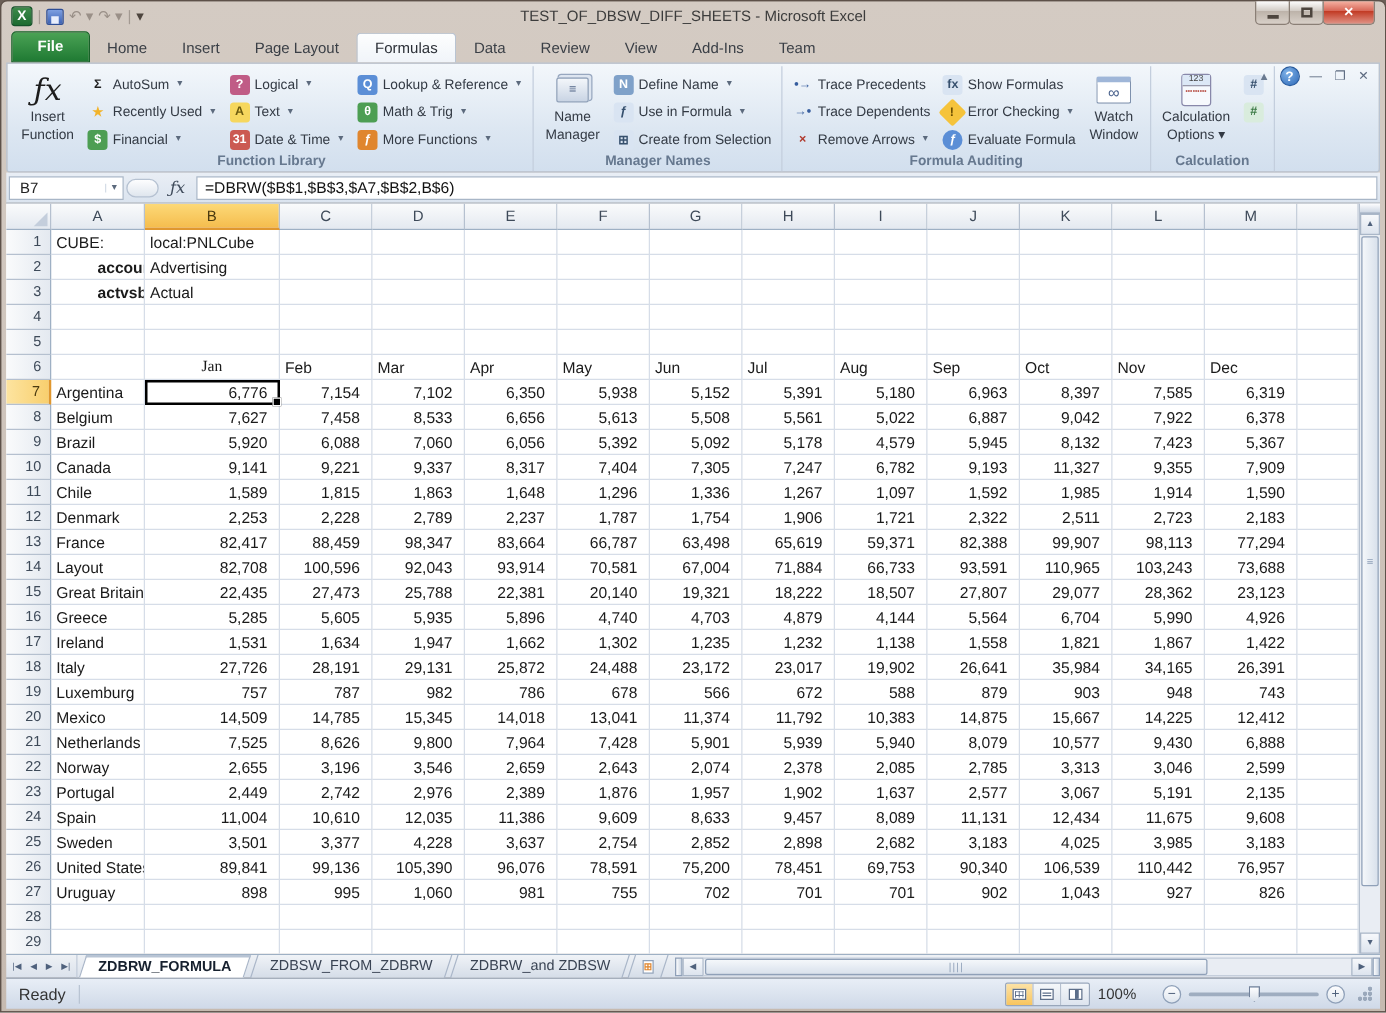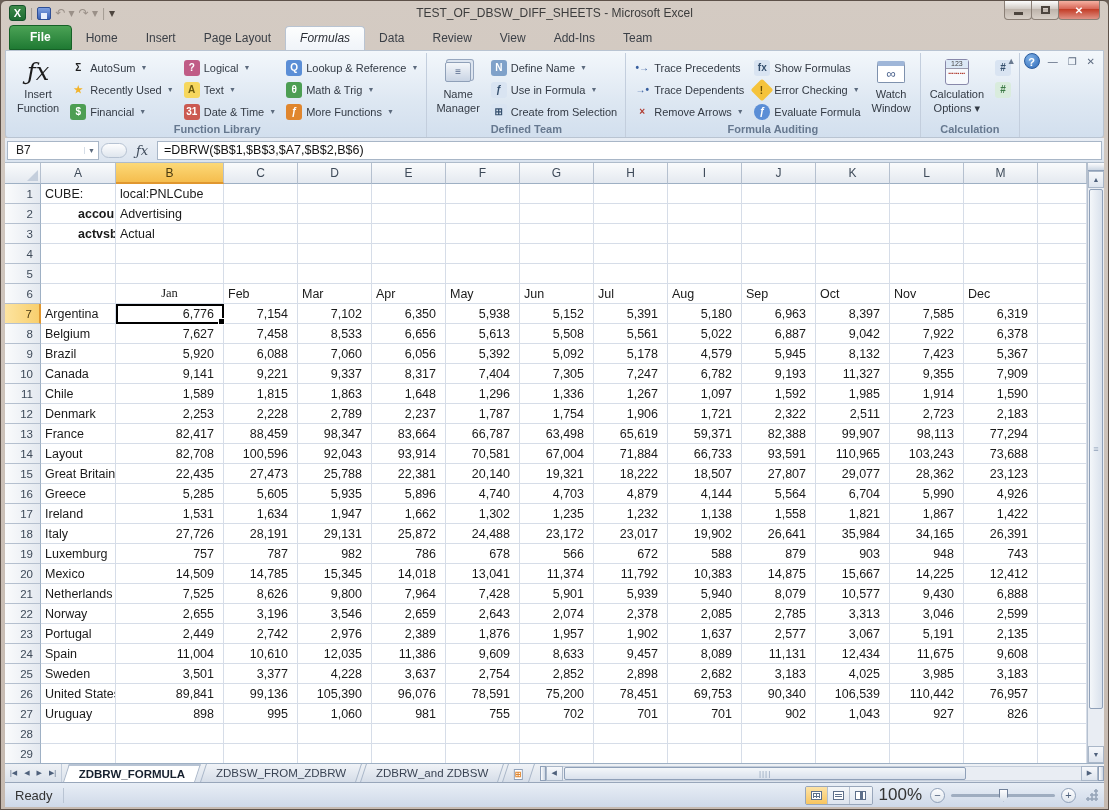--- a/index.html
+++ b/index.html
@@ -24,21 +24,21 @@
   .wbtn { width:28px; height:19px; border:1px solid #8a7f76; border-top:none; background:linear-gradient(#fdfdfd,#cfc8c1 45%,#bdb3aa 45%,#d8d0c8);
     border-radius:0 0 4px 4px; display:flex; align-items:center; justify-content:center; font-size:10px; color:#4d453e; margin-left:-1px; }
   .wbtn.close { width:42px; background:linear-gradient(#f5b1a2,#d66353 45%,#c23b25 45%,#e09285); color:#fff; font-weight:bold; }
   .wbtn .minbar { width:9px; height:3px; background:#4d453e; margin-top:6px; }
   .wbtn .restore-box { width:9px; height:8px; border:2px solid #4d453e; background:transparent; }
 
   
   .ribbon-tabs { height:25px; display:flex; align-items:flex-end; padding-left:4px; position:relative; }
   .rtab { padding:4px 14px 5px; font-size:12px; color:#3a3f46; border-radius:4px 4px 0 0; cursor:default; }
   .rtab.file { background:linear-gradient(#4ba255,#1f7a33); color:#fff; border:1px solid #166127; padding:4px 20px 5px; font-weight:bold; }
-  .rtab.active { background:linear-gradient(#fdfefe,#f0f4f9); border:1px solid #b9c4d2; border-bottom:none; color:#2b2f36;font-style:italic; }
+  .rtab.active { background:linear-gradient(#fdfefe,#f0f4f9); border:1px solid #b9c4d2; border-bottom:none; color:#2b2f36; }
 
   
   .ribbon { height:88px; background:linear-gradient(#f3f7fb,#dde7f2 60%,#d2dfee); border:1px solid #b9c4d2;
     border-radius:0 0 3px 3px; display:flex; position:relative; padding:2px 0 0 2px; }
   .rgroup { display:flex; flex-direction:column; border-right:1px solid #c3cedd; padding:2px 4px 0; }
   .rgroup-content { flex:1; display:flex; align-items:stretch; gap:2px; }
   .rgroup-label { height:15px; text-align:center; font-size:11px; color:#66788f; line-height:14px;font-weight:bold; }
   .bigbtn { display:flex; flex-direction:column; align-items:center; justify-content:flex-start; padding:3px 5px 1px; border-radius:3px; }
   .bigbtn .blabel { font-size:11px; color:#333a44; text-align:center; line-height:12px; margin-top:2px; }
   .bigico { width:28px; height:28px; display:flex; align-items:center; justify-content:center; }
@@ -130,21 +130,21 @@
   .sb-right { margin-left:auto; display:flex; align-items:center; gap:6px; }
   .viewbtns { display:flex; border:1px solid #98a6ba; border-radius:2px; overflow:hidden; }
   .vbtn { width:22px; height:17px; background:linear-gradient(#f4f7fa,#dde4ee); display:flex; align-items:center; justify-content:center; border-right:1px solid #b5c0cf; }
   .vbtn:last-child { border-right:none; }
   .vbtn.on { background:linear-gradient(#fde3a7,#f8c55f); }
   .vb-g { width:11px; height:9px; border:1px solid #5d6f8a; background:#fff; position:relative; }
   .vb-g.grid3::before { content:""; position:absolute; inset:1px; background:
      linear-gradient(#5d6f8a 1px, transparent 1px) 0 3px/100% 3px, linear-gradient(90deg,#5d6f8a 1px, transparent 1px) 3px 0/3px 100%; }
   .vb-g.page::before { content:""; position:absolute; left:1px; right:1px; top:2px; height:1px; background:#5d6f8a; box-shadow:0 2px 0 #5d6f8a; }
   .vb-g.brk::before { content:""; position:absolute; left:4px; top:0; bottom:0; width:1px; background:#5d6f8a; border-left:2px dotted #5d6f8a; }
-  .zoom-label { font-size:17px; color:#333; margin-right:2px; }
+  .zoom-label { font-size:12px; color:#333; margin-right:15px; }
   .zbtn { width:15px; height:15px; border-radius:50%; border:1px solid #8fa0b8; background:linear-gradient(#fdfdfe,#dfe6ee);
     color:#4f617c; font-size:11px; line-height:12px; text-align:center; }
   .ztrack { width:104px; height:3px; background:#9fadc0; border-radius:2px; position:relative; }
   .ztick { position:absolute; left:50%; top:-3px; width:1px; height:9px; background:#7e8ea4; }
   .zthumb { position:absolute; left:48px; top:-5px; width:9px; height:13px; background:linear-gradient(#fdfdfe,#d7dfe9);
     border:1px solid #71819a; clip-path:polygon(0 0,100% 0,100% 65%,50% 100%,0 65%); }
   .resize-grip { width:12px; height:12px; margin-left:4px; background:
      radial-gradient(circle at 2px 10px,#9aa8bb 1.5px,transparent 2px),
      radial-gradient(circle at 6px 10px,#9aa8bb 1.5px,transparent 2px),
      radial-gradient(circle at 10px 10px,#9aa8bb 1.5px,transparent 2px),
@@ -300,21 +300,21 @@
                 <span class="dd">▼</span>
               </div>
               <div class="sitem">
                 <span class="sico icon-create-from-selection" style="background: rgb(217, 228, 242); color: rgb(54, 80, 110);">
                   <span>⊞</span>
                 </span>
                 <span class="slabel">Create from Selection</span>
               </div>
             </div>
           </div>
-          <div class="rgroup-label">Defined Team</div>
+          <div class="rgroup-label">Manager Names</div>
         </div>
         <div class="rgroup">
           <div class="rgroup-content">
             <div class="smallcol">
               <div class="sitem">
                 <span class="sico icon-trace-precedents" style="background: none; color: rgb(54, 93, 158);">
                   <span>•→</span>
                 </span>
                 <span class="slabel">Trace Precedents</span>
               </div>

